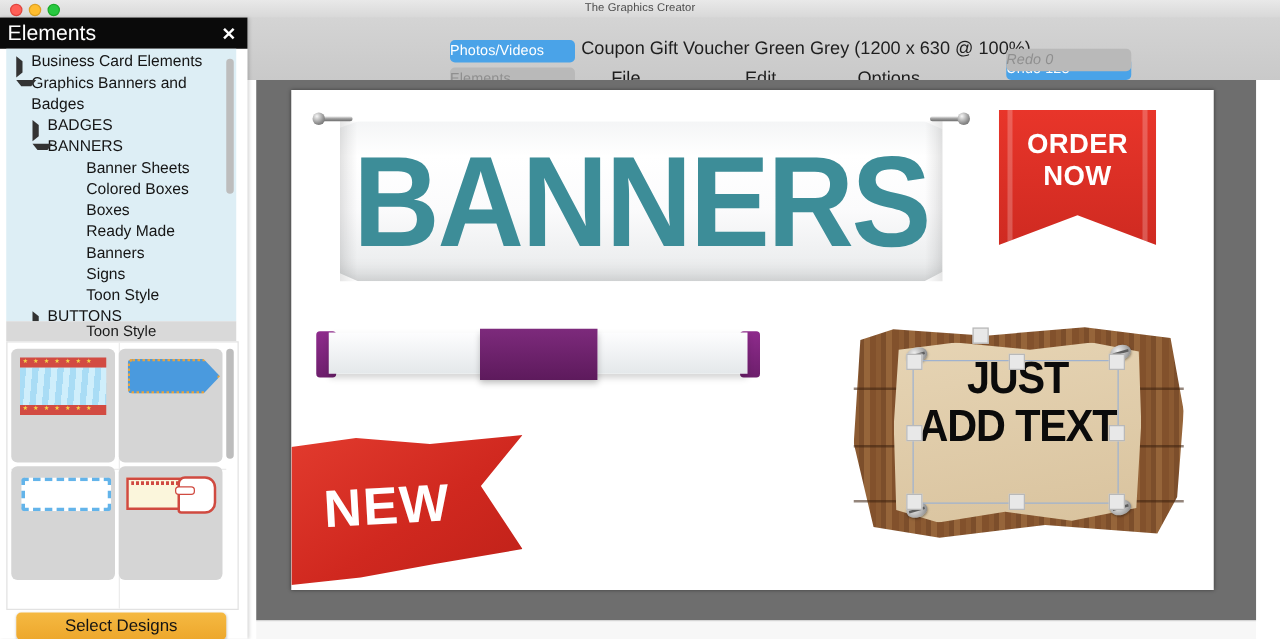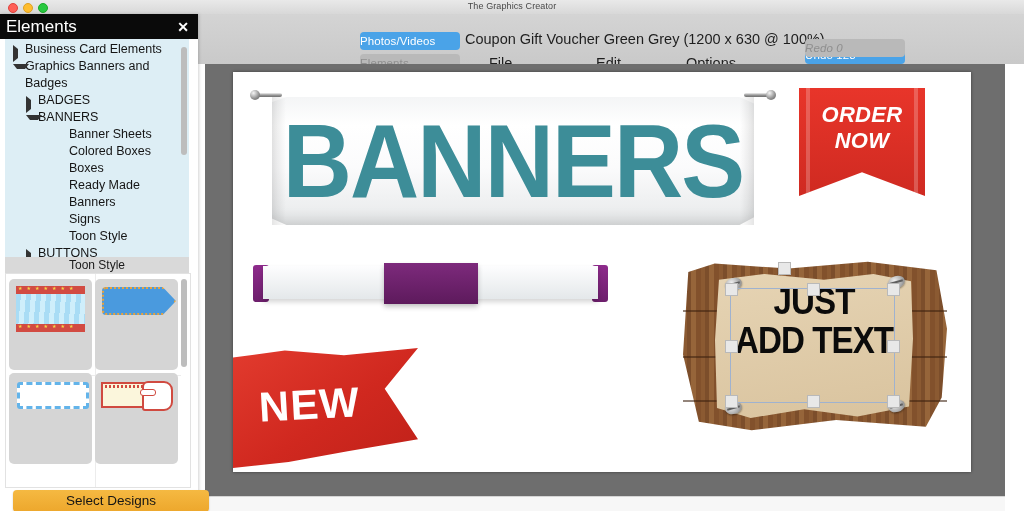--- a/index.html
+++ b/index.html
@@ -68,21 +68,21 @@
   .banner-text{position:absolute;left:24px;top:13px;width:482px;height:128px;
     display:flex;align-items:center;justify-content:center;
     font-family:"Liberation Sans",sans-serif;font-weight:700;
     font-size:103px;line-height:1;letter-spacing:-2px;
     color:#3d8d98;-webkit-text-stroke:0;transform:scaleX(.93);}
 
   
   .ribbon{position:absolute;right:46px;top:16px;width:126px;height:108px;
     background:linear-gradient(180deg,#e8352a,#cf2a21);
     clip-path:polygon(0 0,100% 0,100% 100%,50% 78%,0 100%);
-    box-shadow:0 2px 4px rgba(0,0,0,.2);font-style:italic;}
+    box-shadow:0 2px 4px rgba(0,0,0,.2);}
   .ribbon-edge{position:absolute;top:0;width:4px;height:100%;background:rgba(255,255,255,.22);}
   .ribbon-edge.l{left:7px;}
   .ribbon-edge.r{right:7px;}
   .ribbon-txt{position:absolute;left:0;top:14px;width:126px;text-align:center;
     color:#ffffff;font-weight:700;font-size:22px;line-height:26px;letter-spacing:.3px;}
 
   
   .pbar{position:absolute;left:20px;top:191px;width:355px;height:41px;}
   .pbar-cap{position:absolute;top:2px;width:16px;height:37px;
     background:linear-gradient(180deg,#8e2b8c,#6d1f6c);border-radius:3px;}
@@ -185,21 +185,21 @@
   .t-point{position:absolute;left:6px;top:8px;width:72px;height:26px;}
   .t-point .box{position:absolute;left:0;top:1px;width:48px;height:22px;
     background:#fbf6dc;border:2px solid #d04a40;}
   .t-point .box::after{content:"";position:absolute;left:2px;top:1px;right:2px;height:3px;
     background:repeating-linear-gradient(90deg,#d04a40 0 2px,transparent 2px 4px);}
   .t-point .hand{position:absolute;right:0;top:0;width:27px;height:26px;
     border:2px solid #d04a40;border-radius:6px 9px 9px 3px;background:#ffffff;}
   .t-point .hand::before{content:"";position:absolute;left:-4px;top:6px;width:14px;height:5px;
     border:1.5px solid #d04a40;border-radius:3px;background:#fff;}
 
-  .select-btn{position:absolute;left:13px;top:476px;width:196px;height:22px;
+  .select-btn{position:absolute;left:13px;top:476px;width:168px;height:22px;
     background:linear-gradient(#f5b942,#eda72c);border-radius:4px;
     text-align:center;line-height:22px;font-size:13.5px;color:#141414;cursor:pointer;
     box-shadow:0 1px 2px rgba(0,0,0,.2);}
 </style>
 </head>
 <body>
 
 <div class="app">
 
   <div class="os-titlebar">

